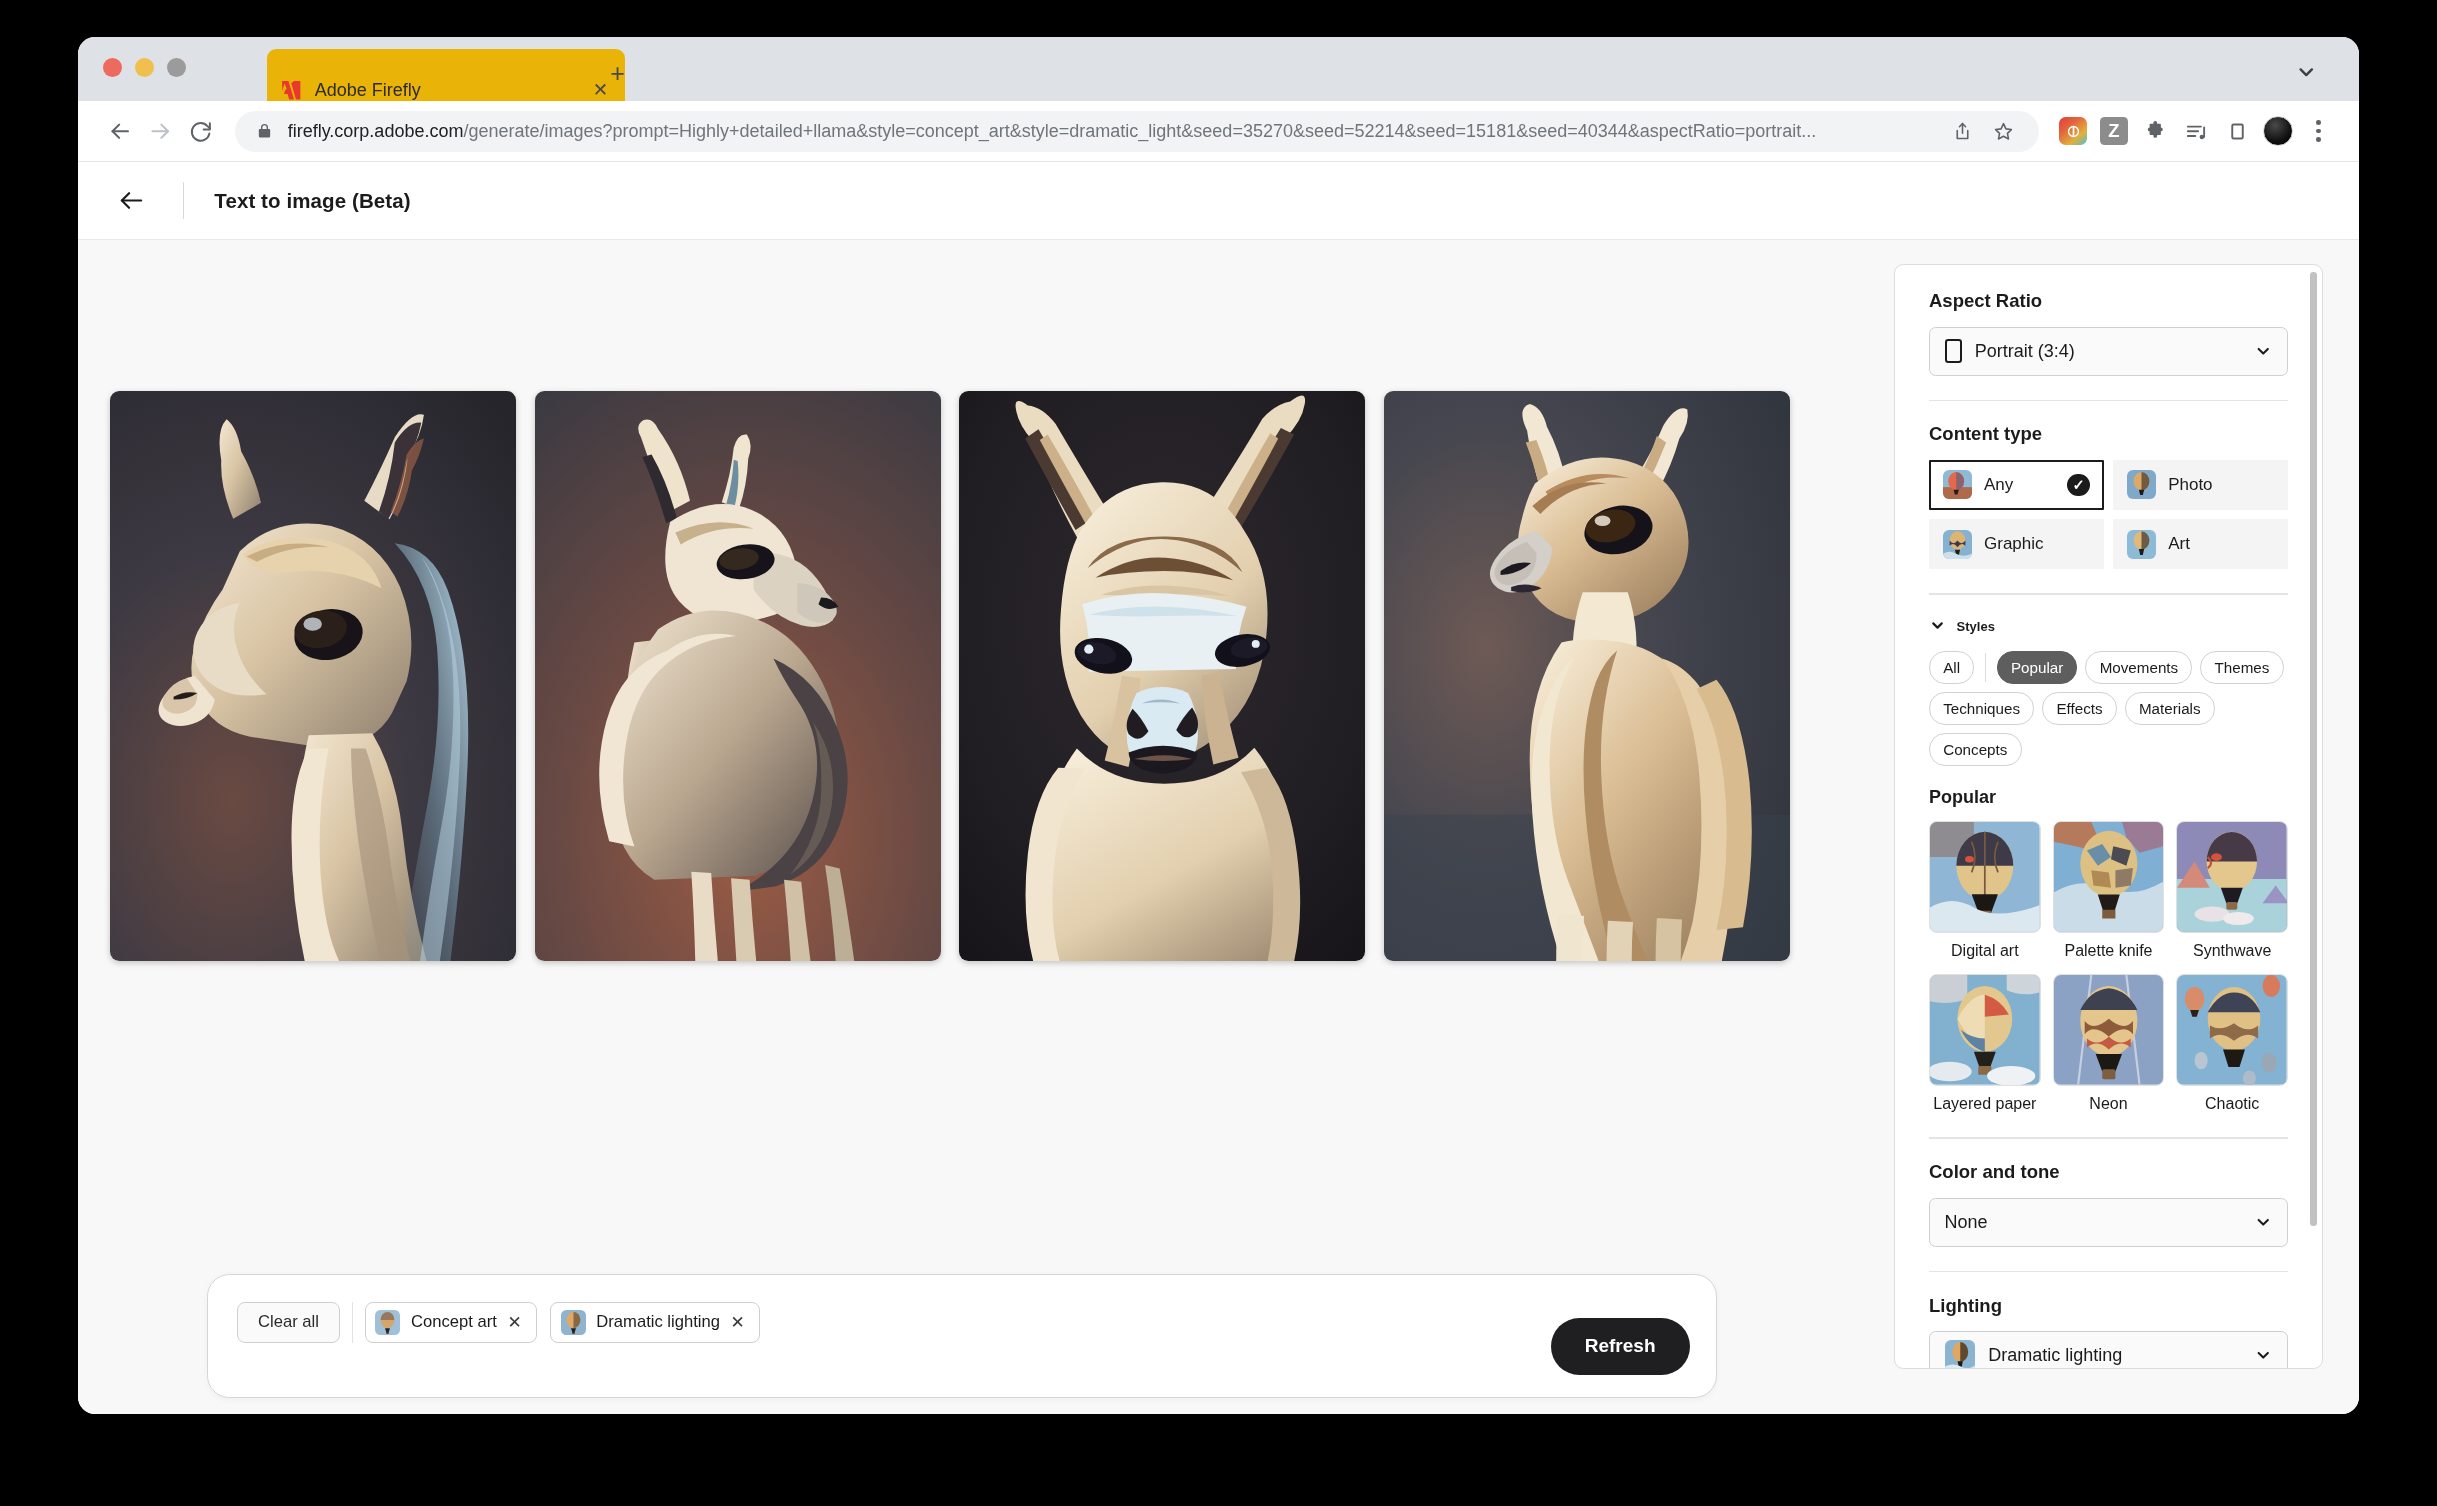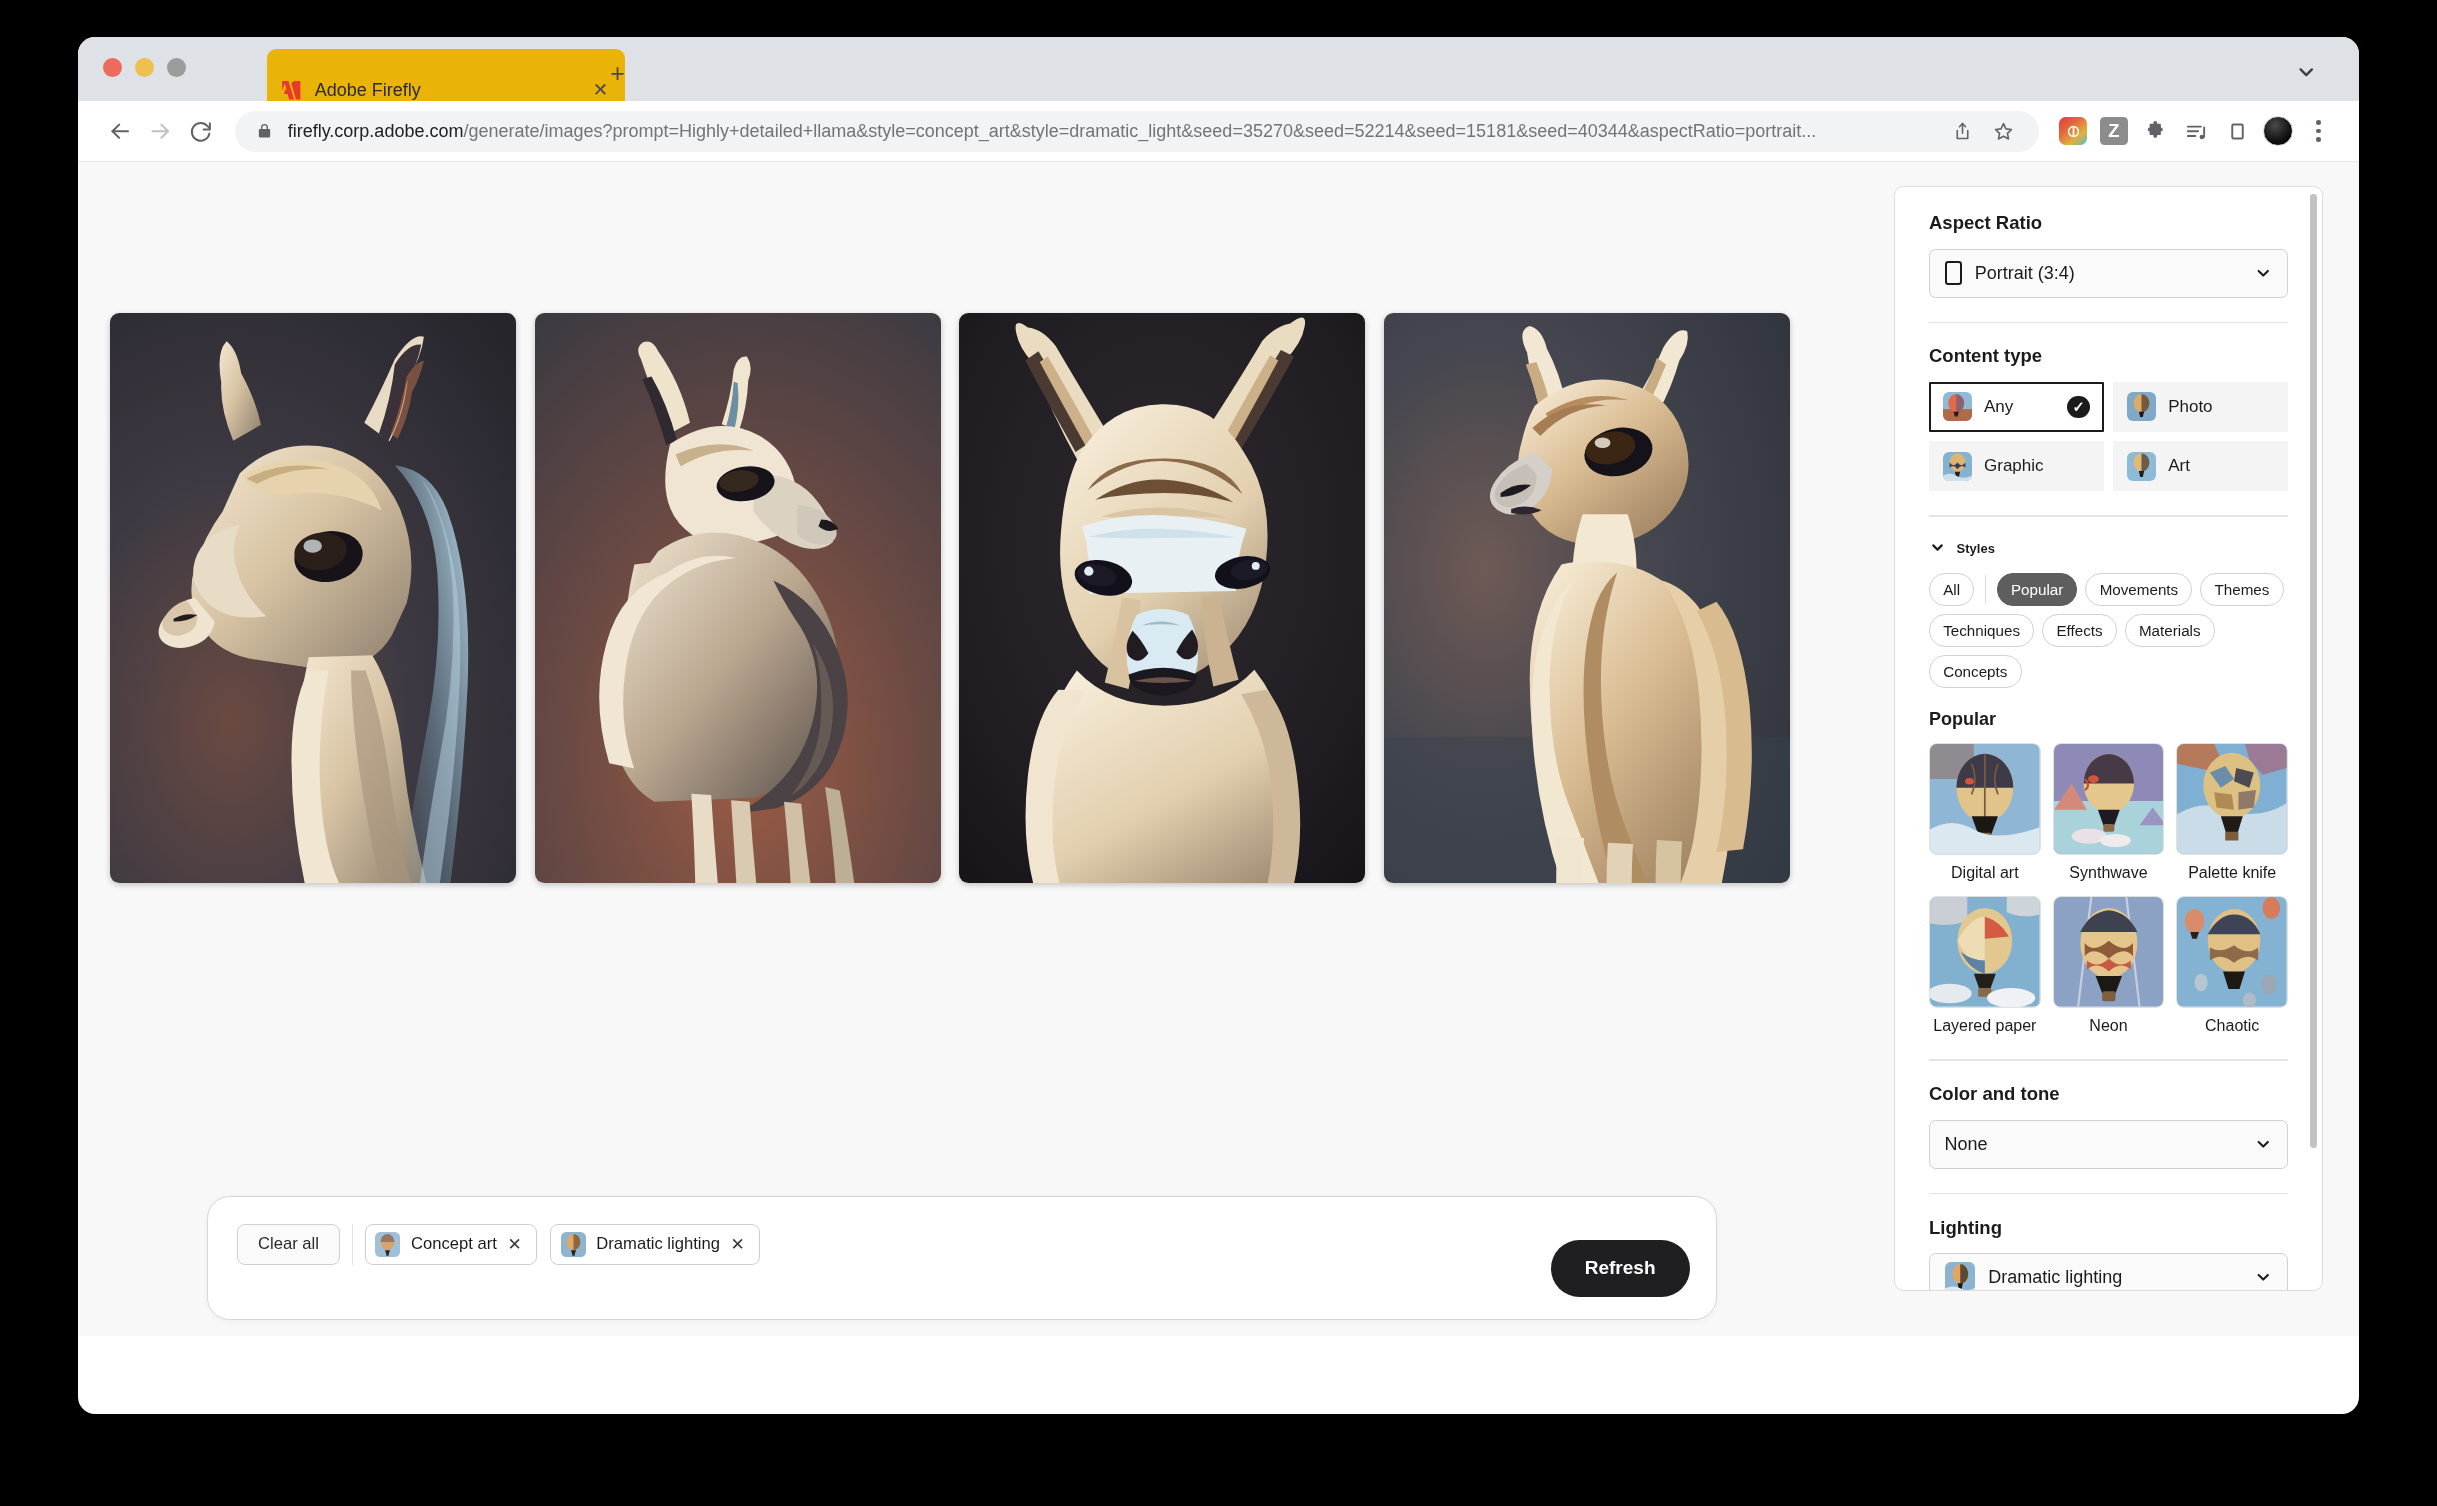--- a/index.html
+++ b/index.html
@@ -421,20 +421,30 @@
         <span class="avatar"></span>
       </span>
       <span class="kebab">
           <i></i>
           <i></i>
           <i></i>
         </span>
     </div>
   </div>
 
+  <div class="app-header">
+    <div class="back-arrow">
+      <svg width="29" height="29" viewBox="0 0 24 24" fill="none" stroke="currentColor" stroke-width="1.8" stroke-linecap="round" stroke-linejoin="round">
+          <line x1="20" y1="12" x2="4" y2="12"></line>
+          <polyline points="10 18 4 12 10 6"></polyline>
+        </svg>
+    </div>
+    <div class="hdr-divider"></div>
+    <div class="app-title">Text to image (Beta)</div>
+  </div>
 
   <div class="page">
 
     <div class="canvas">
       <div class="grid">
 
         <div class="thumb">
           <svg viewBox="0 0 613 861" preserveAspectRatio="xMidYMid slice">
             <defs>
               <radialGradient id="bg1" cx="30%" cy="72%" r="95%">
@@ -761,54 +771,54 @@
                 <rect x="44" y="81" width="12" height="8" rx="1.5" fill="#8a6a44"></rect>
                 <path d="M0 78 q20 -12 40 0 q20 12 60 -2 v24 H0z" fill="#dce8f0"></path>
               </svg>
             </span>
             <span class="style-lbl">Digital art</span>
           </div>
 
           <div class="style-cell">
             <span class="style-thumb">
               <svg viewBox="0 0 100 100" preserveAspectRatio="none">
+                <rect width="100" height="100" fill="#7fafd2"></rect>
+                <path d="M0 0 h34 l6 14 -12 10 -28 -6z" fill="#b57a5c"></path>
+                <path d="M62 0 h38 v22 l-22 6 -12 -14z" fill="#9a7a94"></path>
+                <path d="M0 64 q24 -14 48 -4 q26 10 52 -6 v46 H0z" fill="#c9dce8"></path>
+                <ellipse cx="50" cy="38" rx="26" ry="30" fill="#ddc182"></ellipse>
+                <path d="M30 26 l14 -6 8 12 -12 8z" fill="#6b8ea8"></path>
+                <path d="M54 22 l16 4 -4 14 -14 -6z" fill="#4c4a52"></path>
+                <path d="M34 44 l16 2 2 14 -16 -2z" fill="#b08a54"></path>
+                <path d="M56 44 l16 -2 -2 16 -14 2z" fill="#8e7a66"></path>
+                <path d="M40 66 h20 l-5 16H45z" fill="#201b16"></path>
+                <rect x="44" y="80" width="12" height="8" fill="#7c5c3a"></rect>
+              </svg>
+            </span>
+            <span class="style-lbl">Palette knife</span>
+          </div>
+
+          <div class="style-cell">
+            <span class="style-thumb">
+              <svg viewBox="0 0 100 100" preserveAspectRatio="none">
                 <rect width="100" height="100" fill="#8e8ab8"></rect>
                 <path d="M0 52 h100 v48 H0z" fill="#a9d2da"></path>
                 <path d="M0 60 l16 -24 l14 24z" fill="#d48a7a"></path>
                 <path d="M78 74 l12 -16 l12 16z" fill="#9a93c4"></path>
                 <ellipse cx="50" cy="36" rx="23" ry="27" fill="#e4c78c"></ellipse>
                 <path d="M27 36 a23 27 0 0 1 46 0 z" fill="#463a46"></path>
                 <ellipse cx="36" cy="32" rx="5" ry="3.5" fill="#d4533c"></ellipse>
                 <path d="M28 42 q6 -4 0 -10" stroke="#c4503a" stroke-width="2" fill="none"></path>
                 <path d="M40 60 h20 l-5 14H45z" fill="#1d1a22"></path>
                 <rect x="45" y="73" width="10" height="7" rx="1.5" fill="#8a6a44"></rect>
                 <ellipse cx="32" cy="84" rx="16" ry="7" fill="#e8e2e6"></ellipse>
                 <ellipse cx="56" cy="88" rx="14" ry="6" fill="#efeaec"></ellipse>
               </svg>
             </span>
             <span class="style-lbl">Synthwave</span>
-          </div>
-
-          <div class="style-cell">
-            <span class="style-thumb">
-              <svg viewBox="0 0 100 100" preserveAspectRatio="none">
-                <rect width="100" height="100" fill="#7fafd2"></rect>
-                <path d="M0 0 h34 l6 14 -12 10 -28 -6z" fill="#b57a5c"></path>
-                <path d="M62 0 h38 v22 l-22 6 -12 -14z" fill="#9a7a94"></path>
-                <path d="M0 64 q24 -14 48 -4 q26 10 52 -6 v46 H0z" fill="#c9dce8"></path>
-                <ellipse cx="50" cy="38" rx="26" ry="30" fill="#ddc182"></ellipse>
-                <path d="M30 26 l14 -6 8 12 -12 8z" fill="#6b8ea8"></path>
-                <path d="M54 22 l16 4 -4 14 -14 -6z" fill="#4c4a52"></path>
-                <path d="M34 44 l16 2 2 14 -16 -2z" fill="#b08a54"></path>
-                <path d="M56 44 l16 -2 -2 16 -14 2z" fill="#8e7a66"></path>
-                <path d="M40 66 h20 l-5 16H45z" fill="#201b16"></path>
-                <rect x="44" y="80" width="12" height="8" fill="#7c5c3a"></rect>
-              </svg>
-            </span>
-            <span class="style-lbl">Palette knife</span>
           </div>
 
           <div class="style-cell">
             <span class="style-thumb">
               <svg viewBox="0 0 100 100" preserveAspectRatio="none">
                 <rect width="100" height="100" fill="#82b0cf"></rect>
                 <path d="M0 0 h34 v22 q-18 6 -34 2z" fill="#c9cfd4"></path>
                 <path d="M70 0 h30 v16 q-16 4 -30 -2z" fill="#cdd5da"></path>
                 <ellipse cx="50" cy="40" rx="25" ry="30" fill="#e2c78e"></ellipse>
                 <path d="M25 40 q12 -22 25 -22 v44 q-14 0 -25 -22z" fill="#eddcb4"></path>

